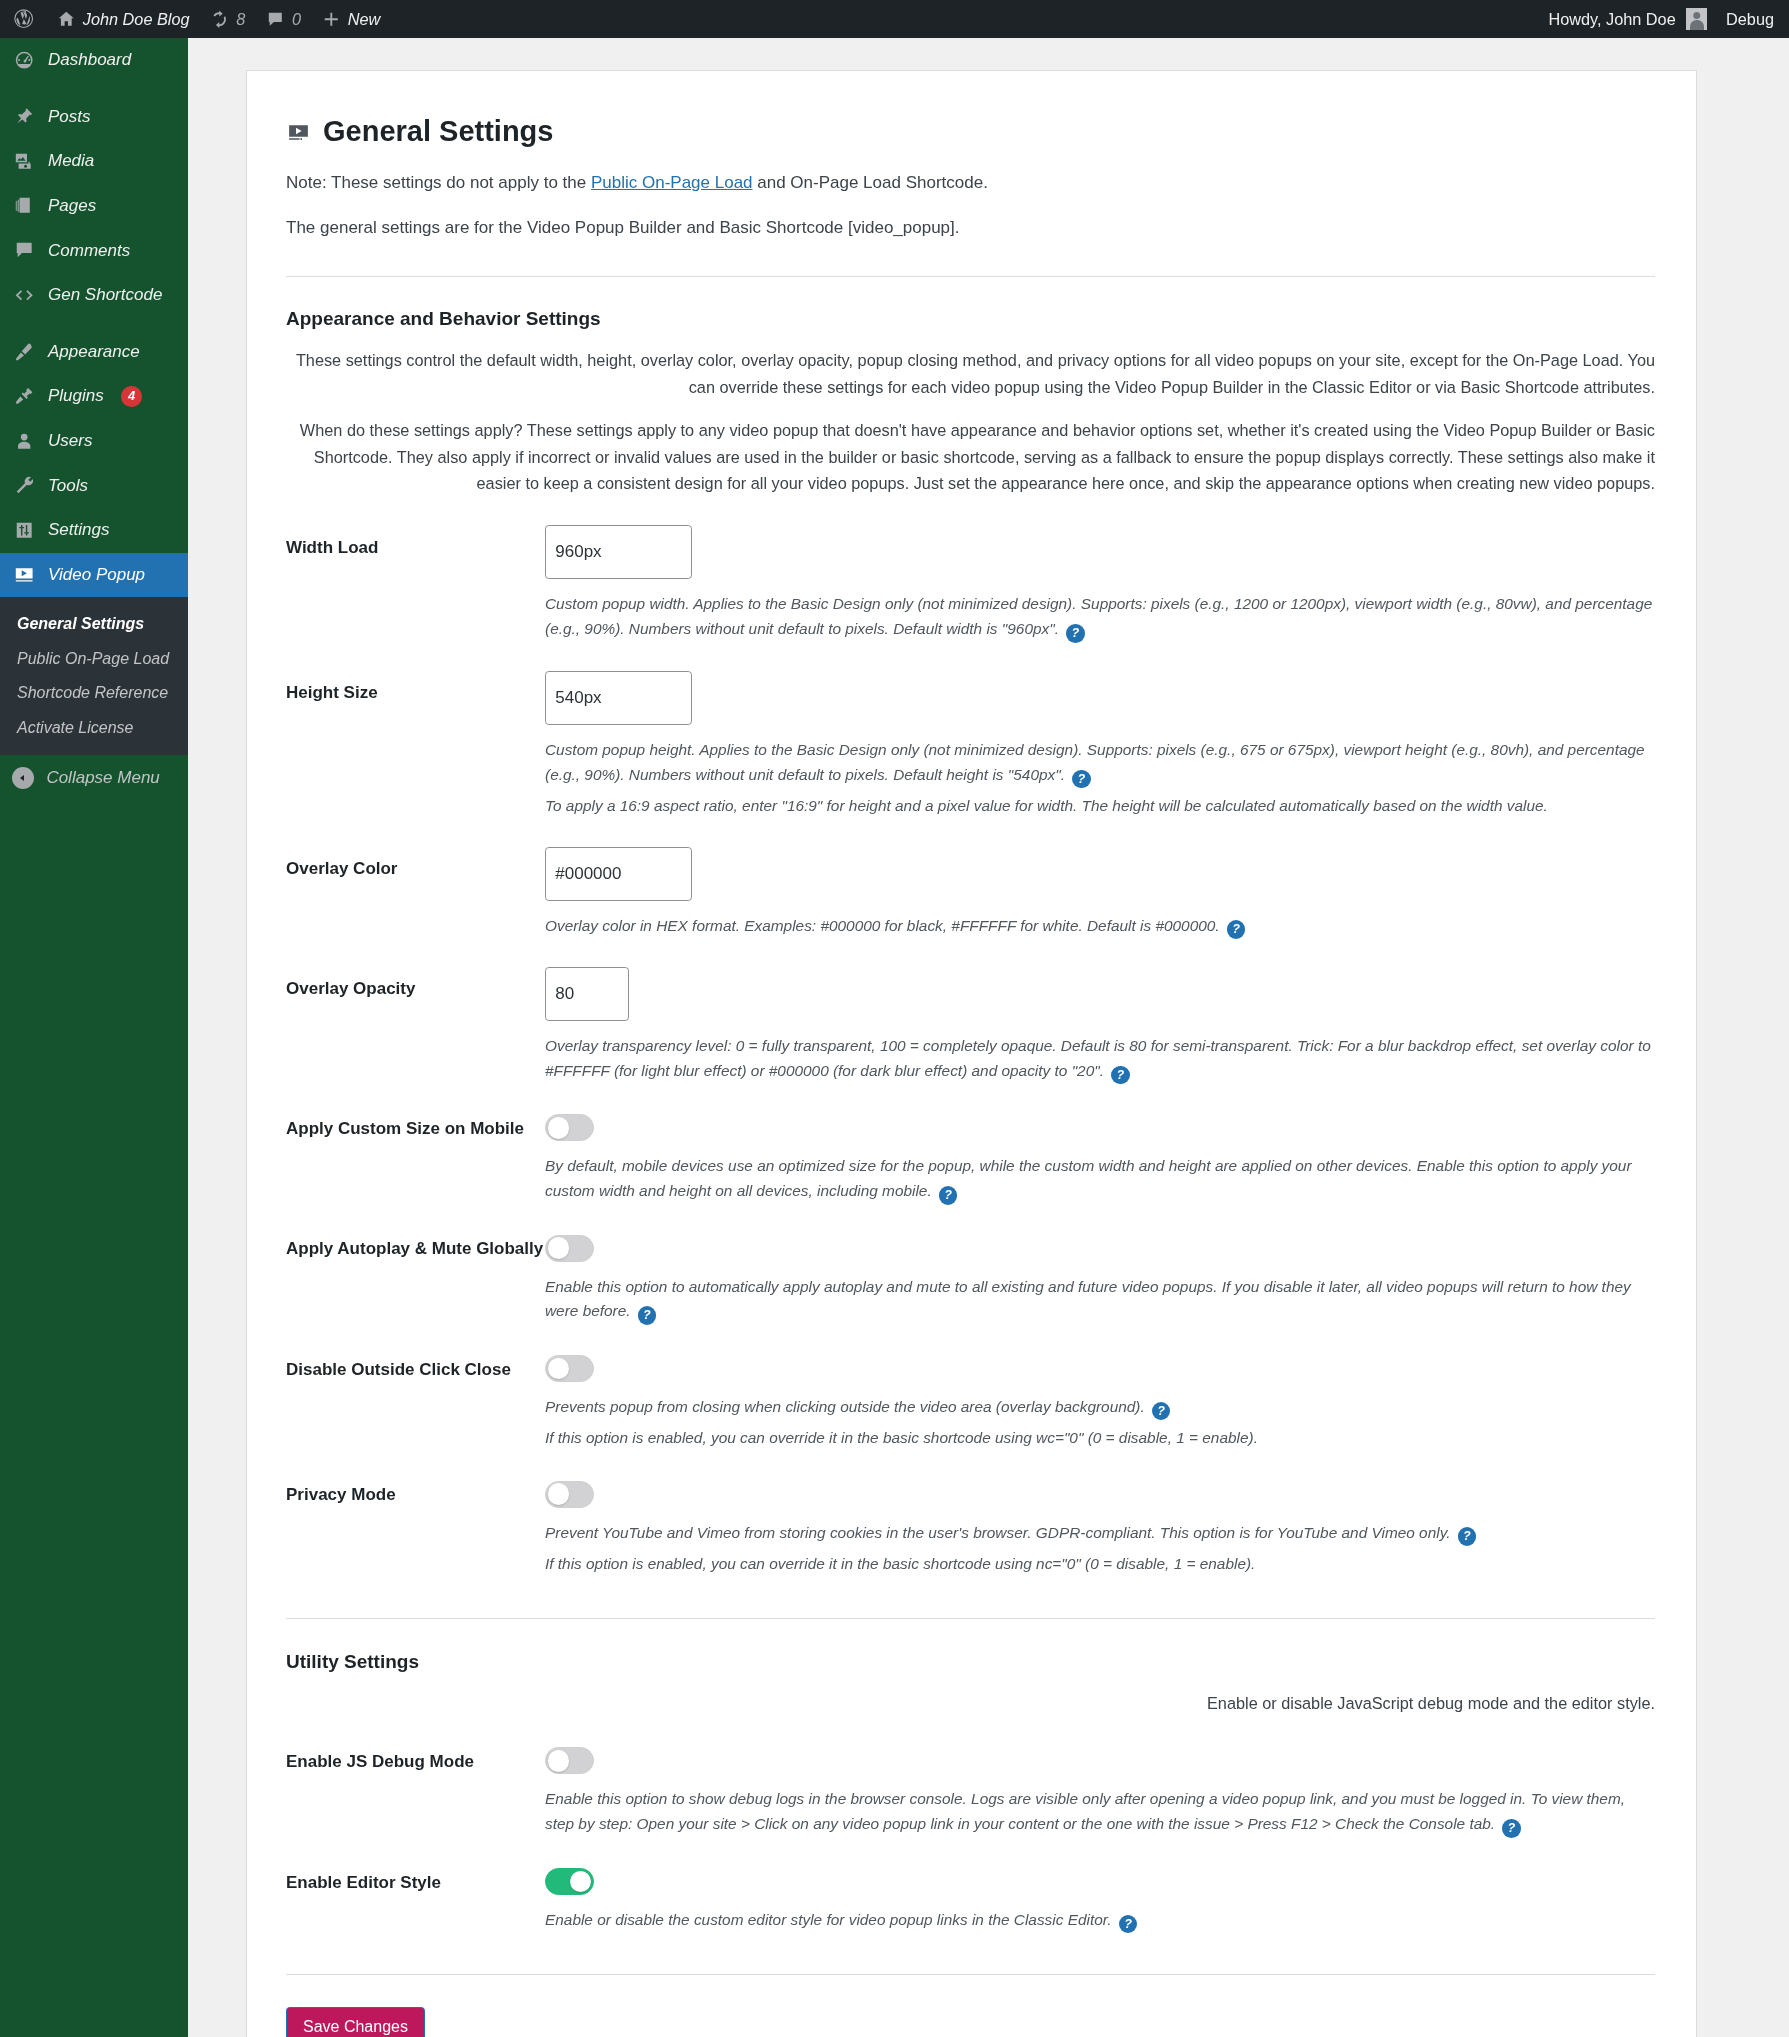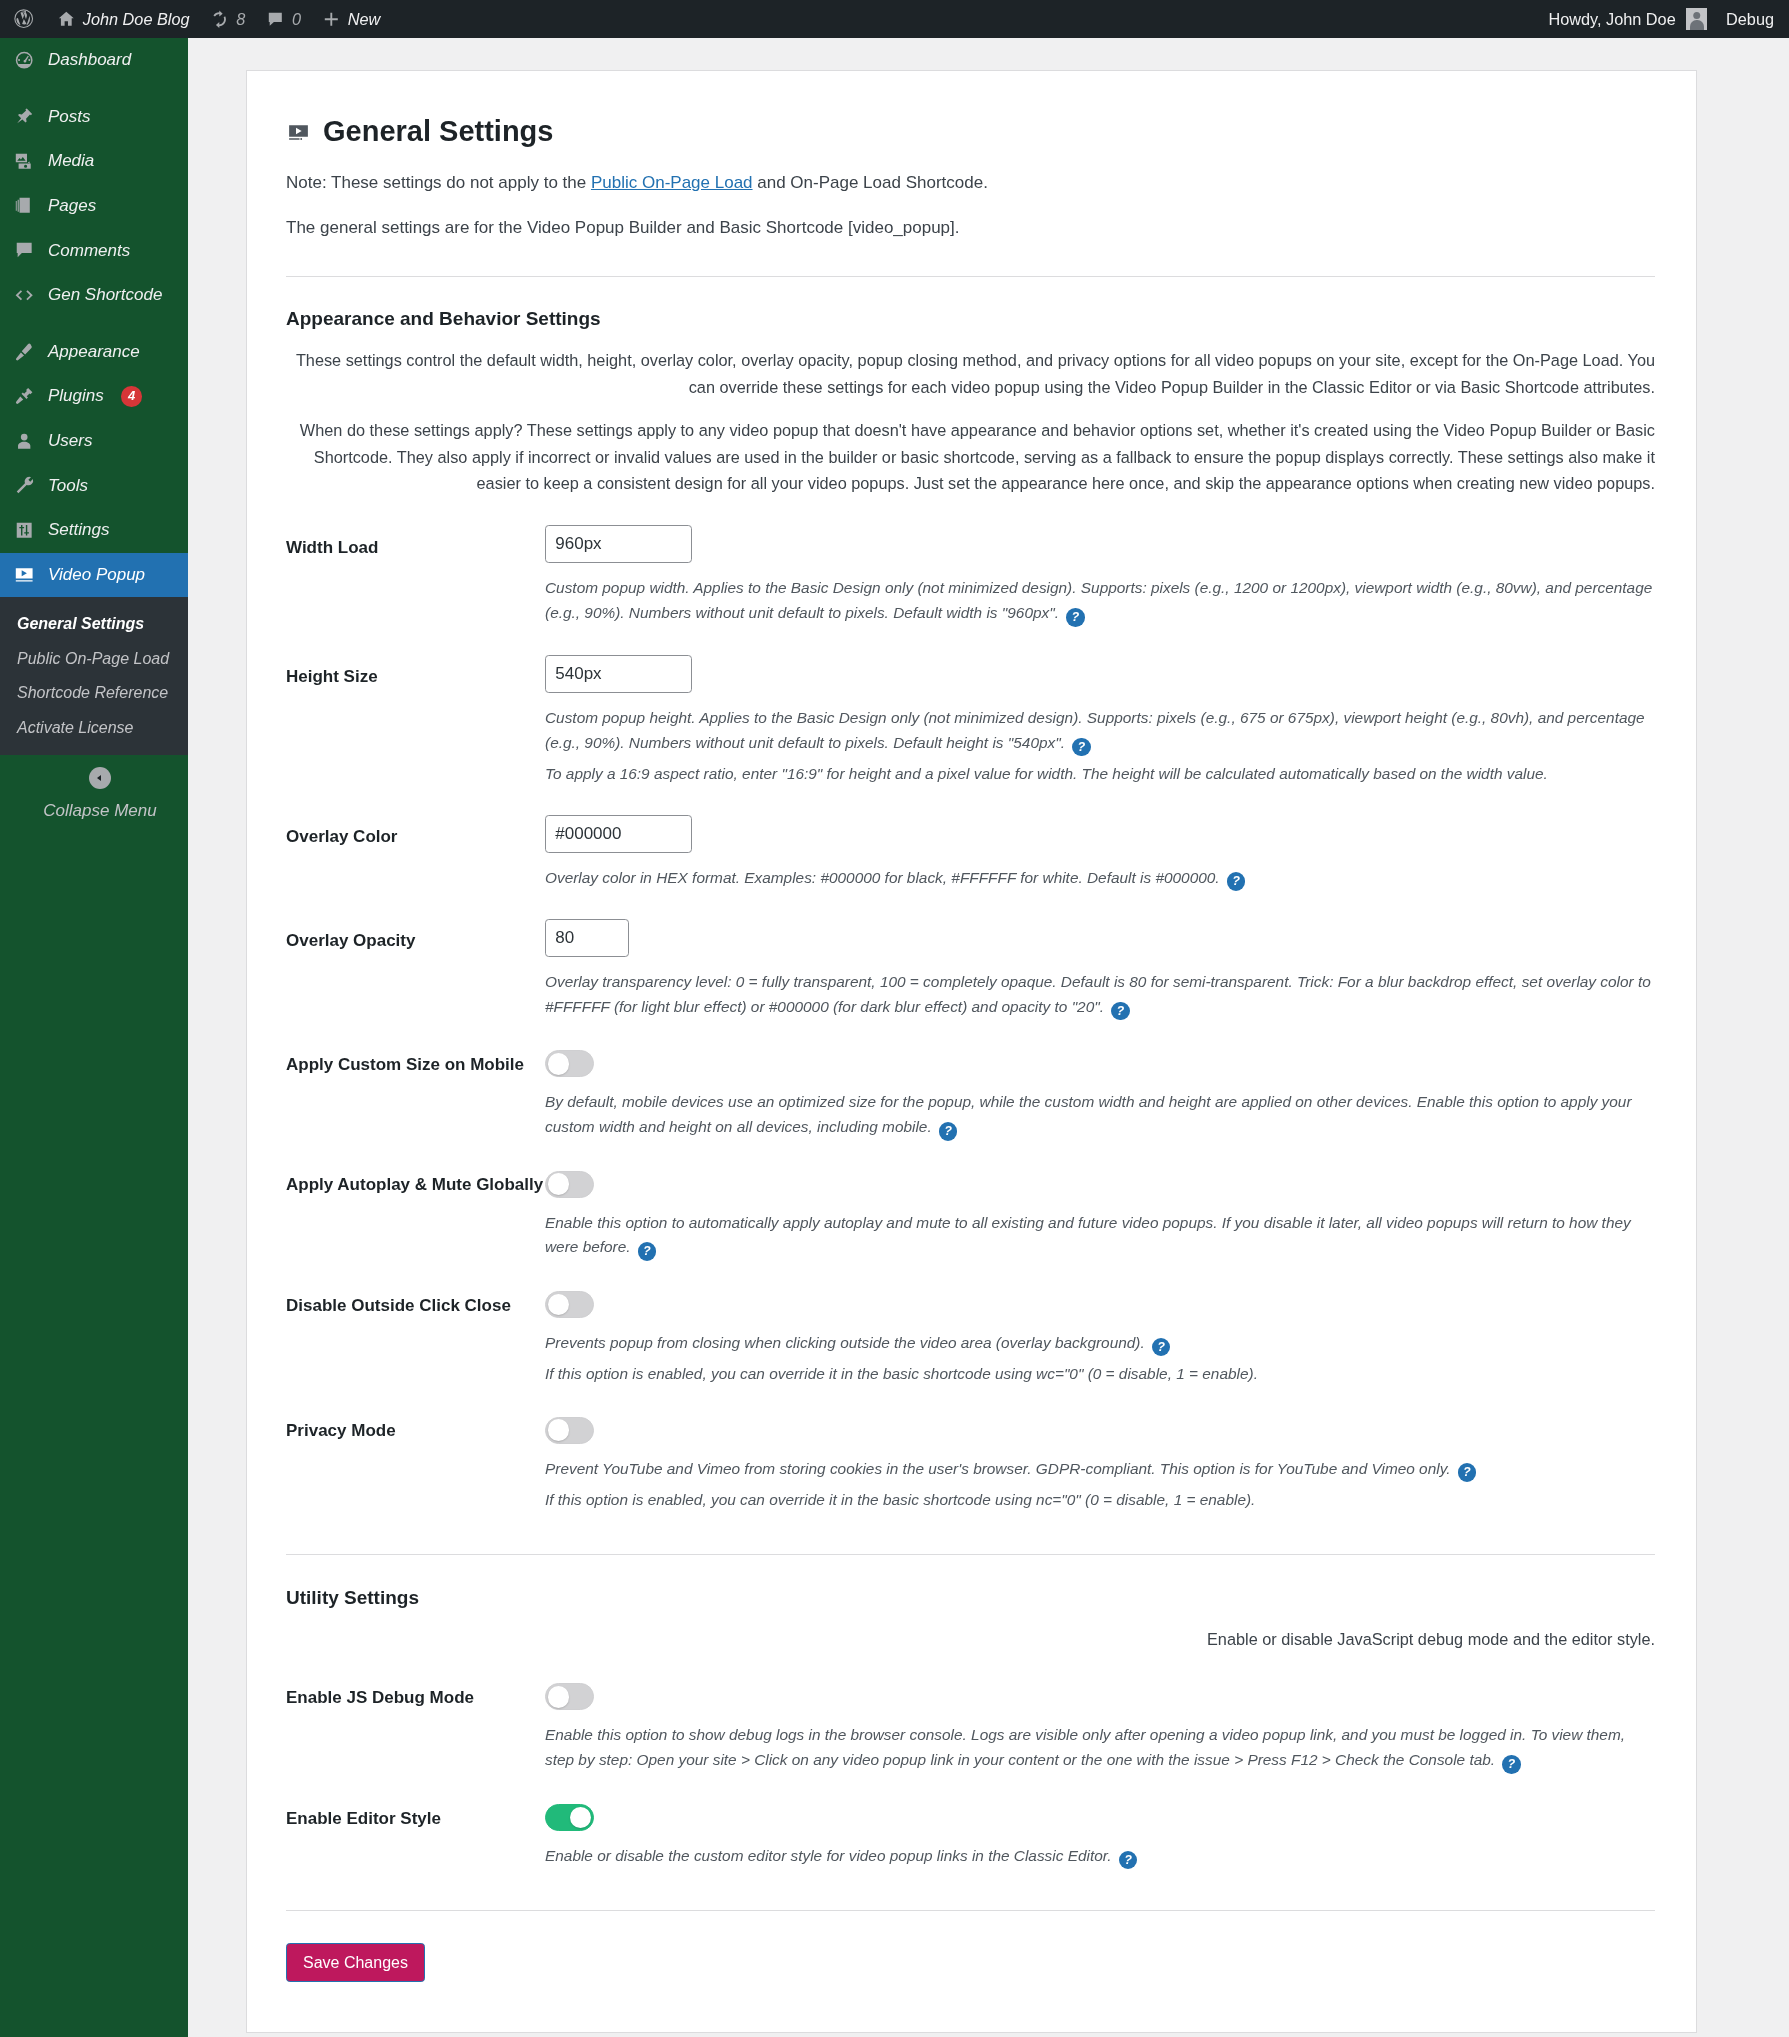--- a/index.html
+++ b/index.html
@@ -135,21 +135,20 @@
     font-size: 16px;
     line-height: 1.35;
   }
   .submenu a.current { color: #fff; font-weight: 600; }
   .collapse-row {
     display: flex; align-items: center; gap: 12px;
     padding: 12px 0 12px 12px;
     color: #c3c4c7;
     font-size: 17px;
     text-decoration: none;
-    flex-direction: column;
   }
   .collapse-icon {
     width: 22.4px; height: 22.4px;
     flex: 0 0 22.4px;
     border-radius: 50%;
     background: #a7aaad;
     position: relative;
   }
   .collapse-icon::after {
     content: "";
@@ -233,21 +232,21 @@
   .fbody { flex: 1 1 auto; min-width: 0; }
 
   input.text-input {
     font-family: "Liberation Sans", sans-serif;
     font-size: 17px;
     color: #2c3338;
     padding: 5.6px 9.3px;
     border: 0.9px solid #8c8f94;
     border-radius: 3.7px;
     background: #fff;
-    height: 38px;
+    height: 54px;
     box-shadow: 0 0 0 transparent;
   }
   input.w-wide { width: 147px; }
   input.w-narrow { width: 84px; }
 
   p.help {
     font-size: 15.4px;
     line-height: 1.62;
     color: #50575e;
     margin: 13px 0 0;

